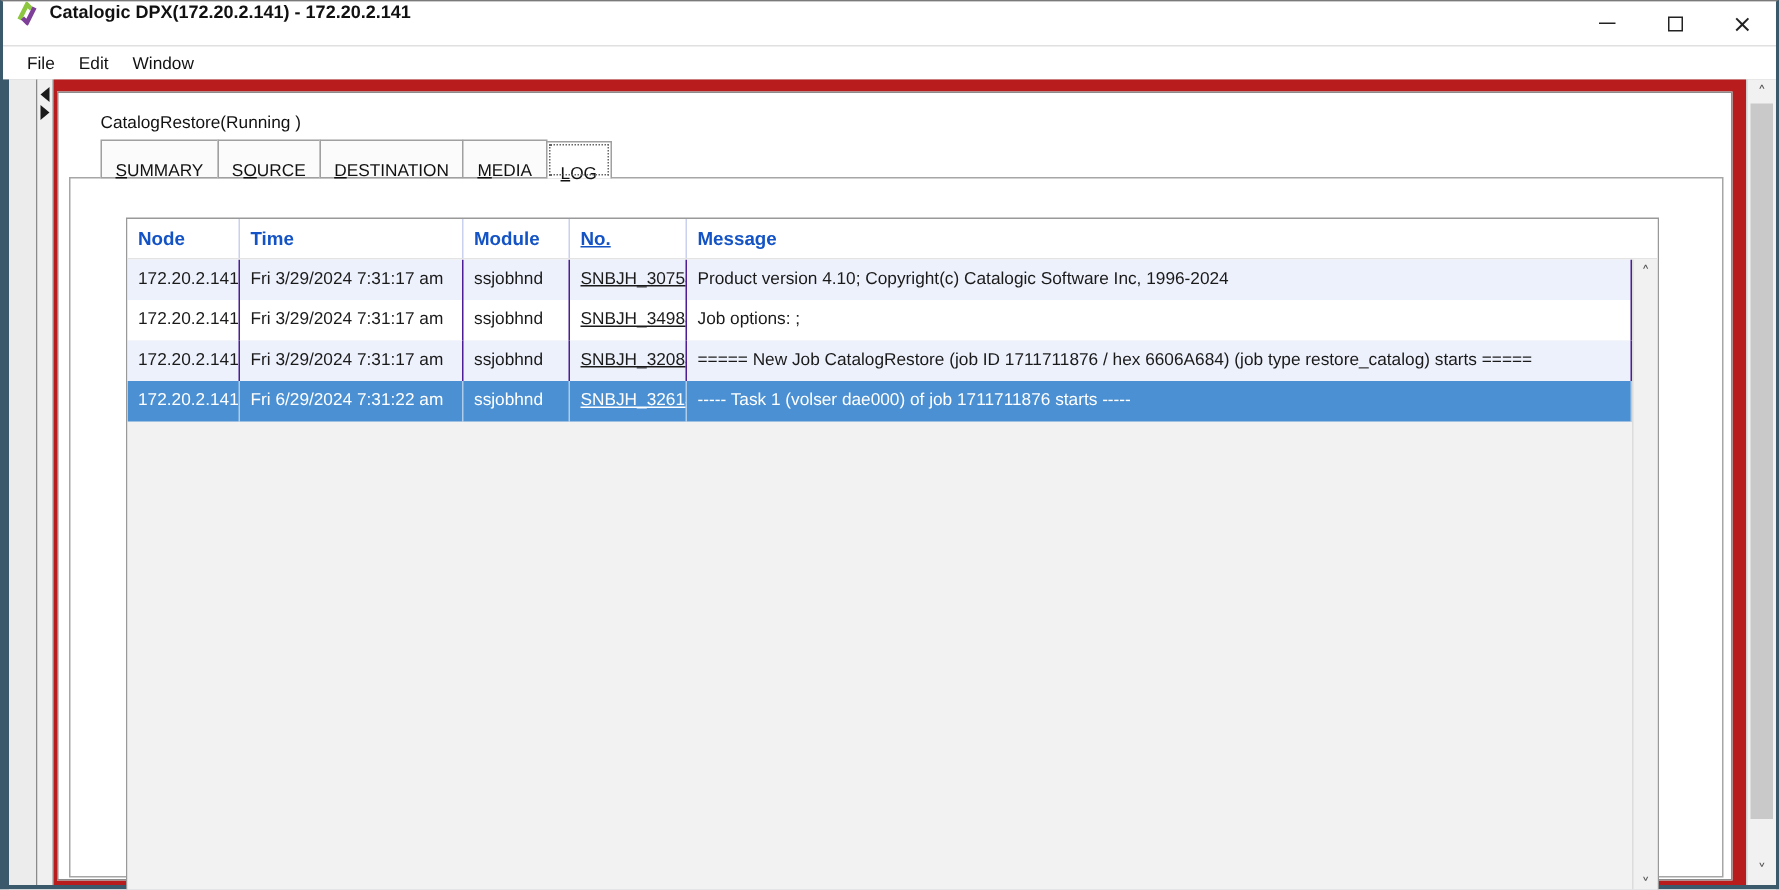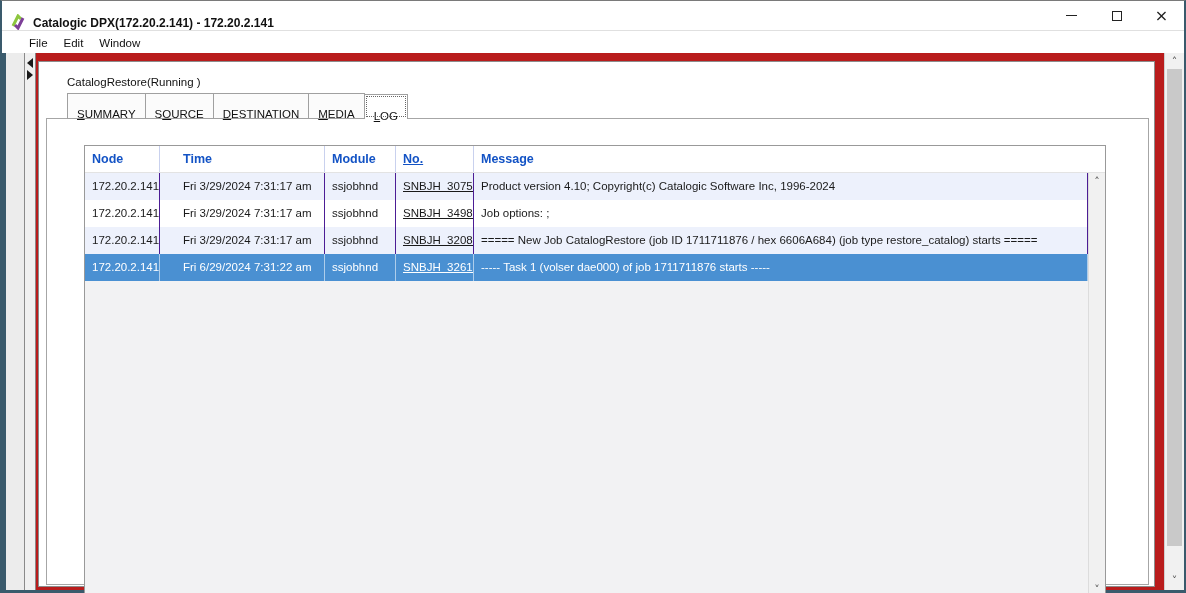--- a/index.html
+++ b/index.html
@@ -8,34 +8,34 @@
 
   .window{
     position:relative; width:1186px; height:593px; background:#fff;
     border-top:1px solid #7a7a7a; border-left:2px solid #3a5a6c; border-right:2px solid #3a5a6c;
     overflow:hidden;
   }
 
   
   .titlebar{
     position:absolute; top:0; left:0; right:0; height:30px; background:#fff;
-    border-bottom:1px solid #e0e0e0; display:flex; align-items:flex-end;
+    border-bottom:1px solid #e0e0e0; display:flex; align-items:flex-start;
   }
   .app-logo{ width:16px; height:16px; margin-left:8px; flex:0 0 auto; }
   .title-text{ margin-left:7px; font-size:12px; font-weight:700; color:#111; }
   .winbtns{ margin-left:auto; display:flex; height:100%; }
   .winbtn{ width:45px; height:100%; display:flex; align-items:center; justify-content:center; cursor:default; }
   .glyph-min{ width:11px; height:1px; background:#222; }
   .glyph-max{ width:10px; height:10px; border:1px solid #222; background:transparent; }
   .glyph-close{ font-size:16px; line-height:16px; color:#222; font-family:"DejaVu Sans",sans-serif; }
 
   
   .menubar{
     position:absolute; top:31px; left:0; right:0; height:22px; background:#fff;
-    border-bottom:1px solid #8c8c8c; display:flex; align-items:center; padding-left:19px;
+    border-bottom:1px solid #8c8c8c; display:flex; align-items:center; padding-left:8px;
   }
   .menu-item{ font-size:11.5px; color:#111; padding:2px 8px; }
 
   
   .workspace{
     position:absolute; top:52px; left:0; right:0; bottom:0; background:#f3f3f3;
     border-left:4px solid #3a5a6c; border-bottom:3px solid #3a5a6c;
     display:flex;
   }
   .leftrail{ width:19px; background:#ececec; border-right:1px solid #8a8a8a; }
@@ -78,21 +78,21 @@
 
   
   .log-table{
     position:absolute; left:45px; top:83px; width:1022px; height:473px;
     background:#fff; border:1px solid #999; z-index:2;
   }
   .thead{ position:absolute; top:0; left:0; right:0; height:27px; display:flex; background:#fff;
           border-bottom:1px solid #e3e3e3; }
   .hcell{ font-size:12.5px; font-weight:700; color:#1353c5; line-height:26px; padding-left:7px;
           border-right:1px solid #c9d1ee; overflow:hidden; white-space:nowrap; }
-  .c0{ width:75px; flex:0 0 auto; } .c1{ width:149px; flex:0 0 auto;margin-left:16px; }
+  .c0{ width:75px; flex:0 0 auto; } .c1{ width:149px; flex:0 0 auto; }
   .c2{ width:71px; flex:0 0 auto; } .c3{ width:78px; flex:0 0 auto;text-decoration:underline; }
   .c4{ flex:1; border-right:none; }
 
   .tbody{ position:absolute; top:27px; left:0; right:17px; bottom:18px; background:#f2f2f3; overflow:hidden; }
   .trow{ display:flex; height:27px; background:#fff; }
   .trow.alt{ background:#edf1fc; }
   .tcell{ font-size:11.5px; color:#1a1a1a; line-height:27px; padding-left:7px;
           border-right:1px solid #4c1d95; overflow:hidden; white-space:nowrap; }
   .trow.selected{ background:#4a90d2; }
   .trow.selected .tcell{ color:#fff; border-right-color:rgba(255,255,255,.55); }

